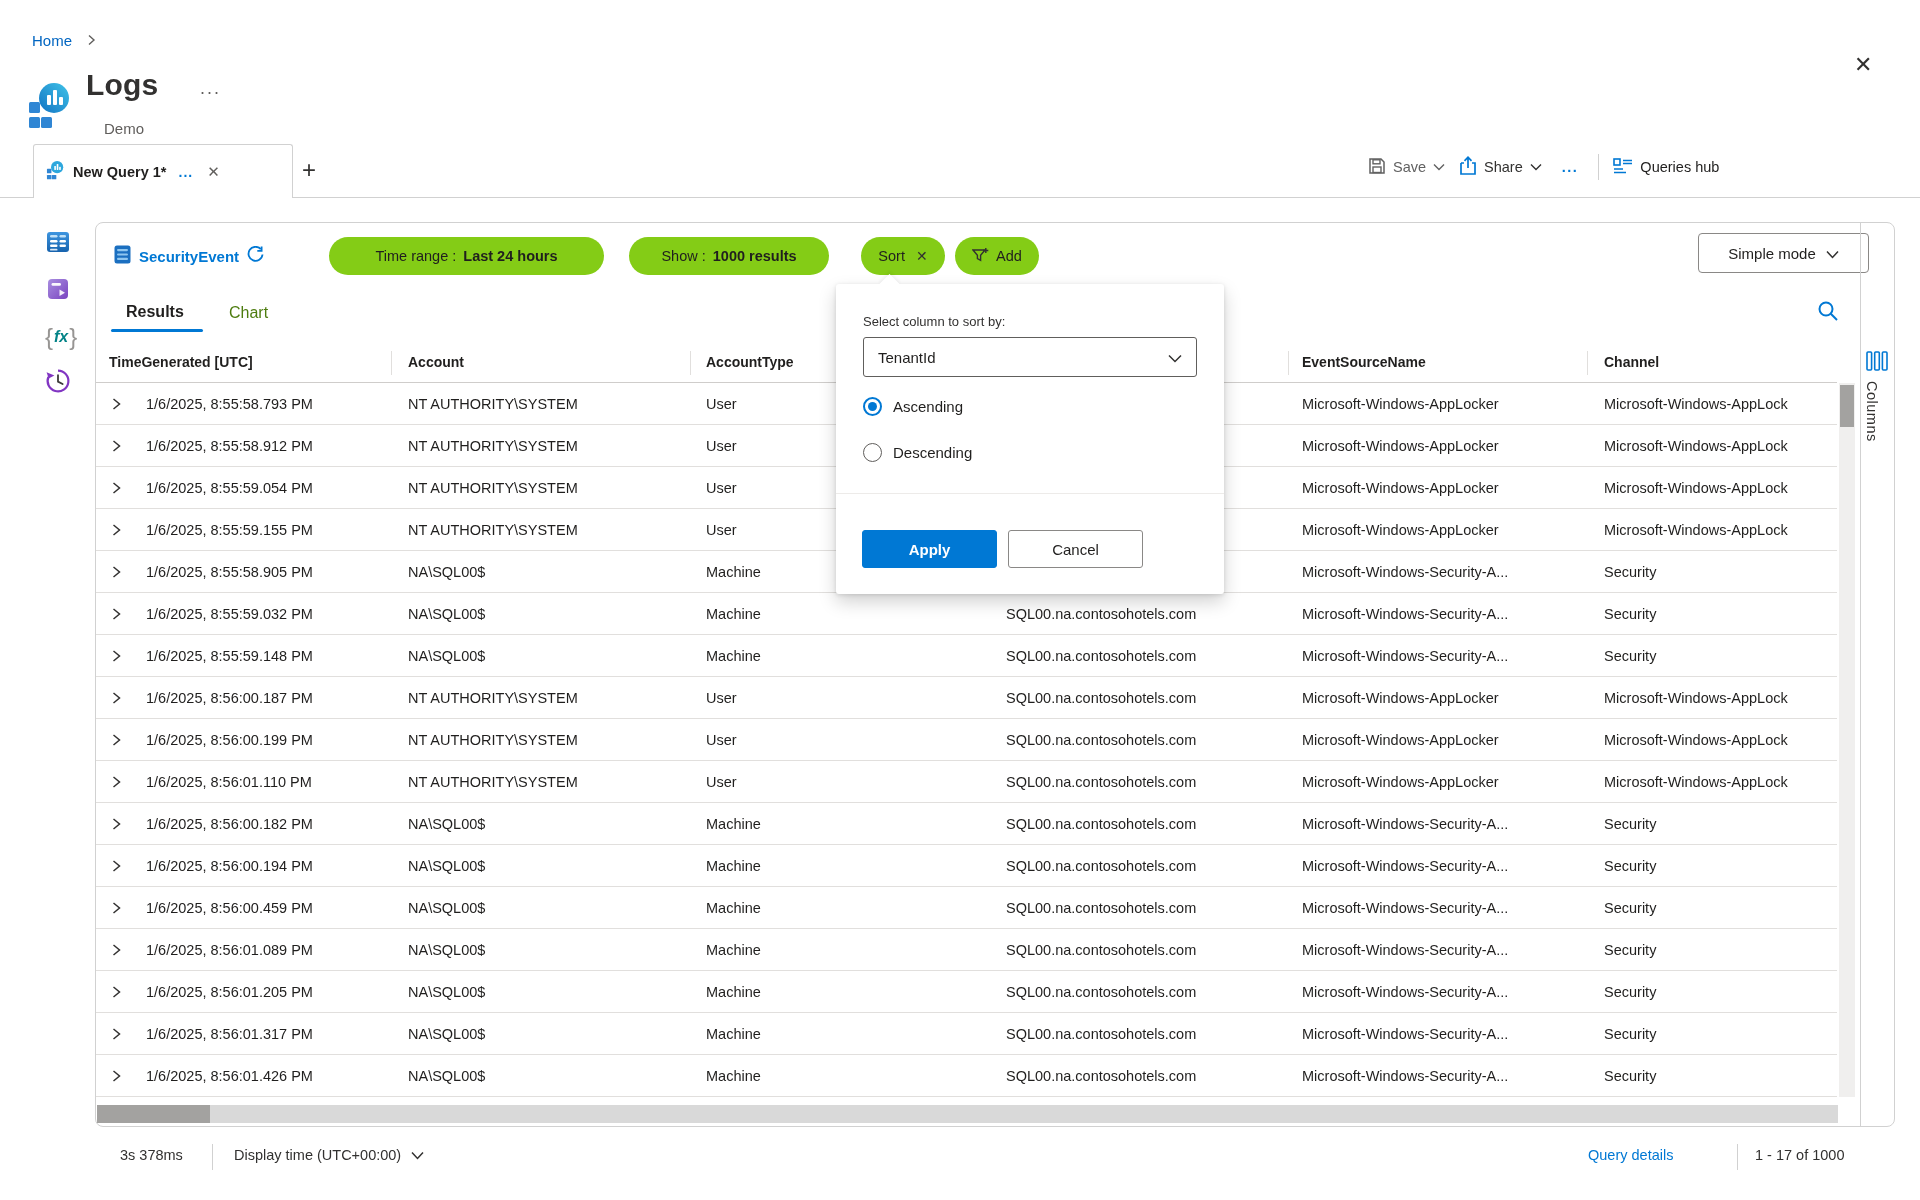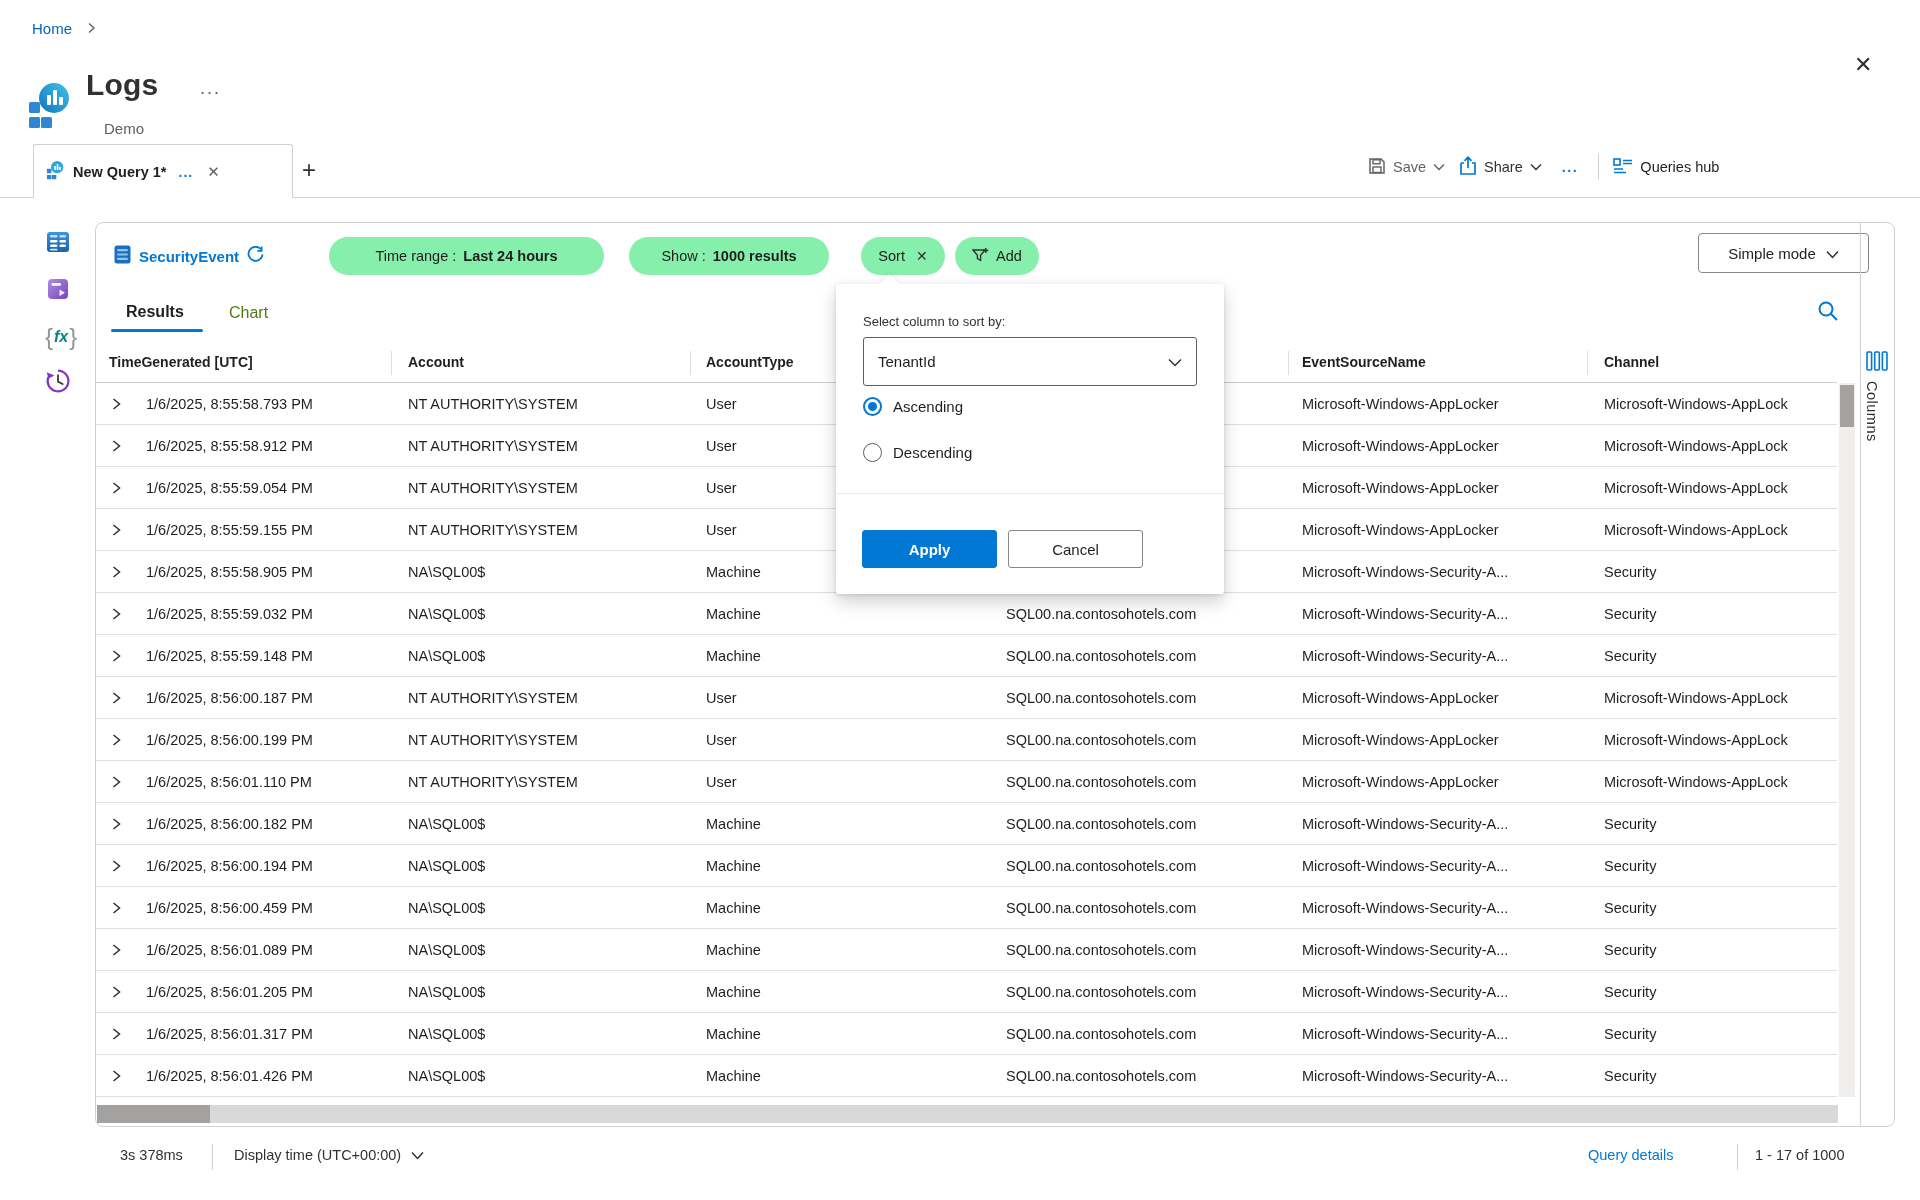--- a/index.html
+++ b/index.html
@@ -1,21 +1,21 @@
 <!DOCTYPE html>
 <html><head>
 <meta charset="utf-8">
 <style>
   * { margin:0; padding:0; box-sizing:border-box; }
   html,body { width:1920px; height:1200px; background:#fff; font-family:"Liberation Sans", sans-serif; color:#201f1e; overflow:hidden; }
   .abs { position:absolute; }
   body { position:relative; }
 
   
-  .breadcrumb { left:32px; top:20px; display:flex; align-items:center; gap:15px; font-size:15px; }
+  .breadcrumb { left:32px; top:32px; display:flex; align-items:center; gap:15px; font-size:15px; }
   .breadcrumb a { color:#0065c1; text-decoration:none; cursor:pointer; }
 
   
   .logs-icon { left:29px; top:78px; }
   .page-title { left:86px; top:68px; font-size:30px; font-weight:700; color:#323130; letter-spacing:.2px; }
   .title-more { left:200px; top:78px; color:#605e5c; font-size:18px; letter-spacing:2px; cursor:pointer; }
   .page-subtitle { left:88px; top:120px; font-size:15px; color:#605e5c;margin-left:16px; }
   .close-app { left:1854px; top:52px; font-size:22px; color:#323130; cursor:pointer; font-weight:400; }
 
   
@@ -34,21 +34,21 @@
   .tool-more { color:#0078d4; font-weight:700; letter-spacing:1.5px; cursor:pointer; padding:0 6px; }
   .tool-divider { width:1px; height:26px; background:#d1d1d1; }
   .chev-down svg { display:block; }
 
   
   .card { left:95px; top:222px; width:1800px; height:905px; border:1px solid #d1d1d1; border-radius:8px; background:#fff; }
 
   
   .src-group { left:18px; top:22px; display:flex; align-items:center; gap:8px; }
   .src-name { color:#0078d4; font-weight:700; font-size:15px; cursor:pointer; }
-  .pill { position:absolute; top:14px; height:38px; background:#86efac; border-radius:19px; display:flex; align-items:center; justify-content:center; gap:7px; font-size:14.5px; color:#201f1e; cursor:pointer; }
+  .pill { position:absolute; top:14px; height:38px; background:#84cc16; border-radius:19px; display:flex; align-items:center; justify-content:center; gap:7px; font-size:14.5px; color:#201f1e; cursor:pointer; }
   .pill b { font-weight:700; }
   .pill-time { left:233px; width:275px; }
   .pill-show { left:533px; width:200px; }
   .pill-sort { left:765px; width:84px; }
   .pill-add  { left:859px; width:84px; }
   .pill .x { font-size:14px; color:#323130; margin-left:4px; cursor:pointer; }
   .mode-btn { left:1602px; top:10px; width:171px; height:40px; border:1px solid #8a8886; border-radius:4px; background:#fff; display:flex; align-items:center; justify-content:center; gap:10px; font-size:15px; color:#201f1e; cursor:pointer; }
 
   
   .rtab-results { left:30px; top:80px; font-size:16px; font-weight:700; color:#201f1e; cursor:pointer; }
@@ -79,21 +79,21 @@
 
   
   .rail-divider { left:1764px; top:0; width:1px; height:903px; background:#d1d1d1; }
   .rail-icon { left:1770px; top:128px; cursor:pointer; }
   .rail-label { left:1768px; top:158px; writing-mode:vertical-rl; font-size:14.5px; color:#323130; cursor:pointer; letter-spacing:.5px; }
 
   
   .popup { left:836px; top:284px; width:388px; height:310px; background:#fff; border-radius:3px; box-shadow:0 8px 18px rgba(0,0,0,.18), 0 1px 4px rgba(0,0,0,.12); z-index:10; }
   .popup-arrow { position:absolute; left:46px; top:-7px; width:15px; height:15px; background:#fff; transform:rotate(45deg); box-shadow:-2px -2px 3px rgba(0,0,0,.05); }
   .popup-title { position:absolute; left:27px; top:30px; font-size:13px; color:#323130; }
-  .popup-select { position:absolute; left:27px; top:53px; width:334px; height:49px; border:1px solid #605e5c; border-radius:3px; display:flex; align-items:center; justify-content:space-between; padding:0 14px; font-size:15px; cursor:pointer; background:#fff; }
+  .popup-select { position:absolute; left:27px; top:53px; width:334px; height:40px; border:1px solid #605e5c; border-radius:3px; display:flex; align-items:center; justify-content:space-between; padding:0 14px; font-size:15px; cursor:pointer; background:#fff; }
   .radio-row { position:absolute; left:27px; display:flex; align-items:center; gap:11px; font-size:15px; cursor:pointer; }
   .radio { width:19px; height:19px; border-radius:50%; border:1px solid #605e5c; background:#fff; position:relative; }
   .radio.sel { border:2px solid #0078d4; }
   .radio.sel::after { content:""; position:absolute; left:50%; top:50%; width:9px; height:9px; margin:-4.5px 0 0 -4.5px; border-radius:50%; background:#0078d4; }
   .popup-divider { position:absolute; left:0; top:209px; width:388px; height:1px; background:#edebe9; }
   .btn { position:absolute; top:246px; width:135px; height:38px; border-radius:3px; display:flex; align-items:center; justify-content:center; font-size:15px; cursor:pointer; }
   .btn-apply { left:26px; background:#0078d4; color:#fff; font-weight:700; border:1px solid #0078d4; }
   .btn-cancel { left:172px; background:#fff; color:#201f1e; border:1px solid #8a8886; }
 
   

